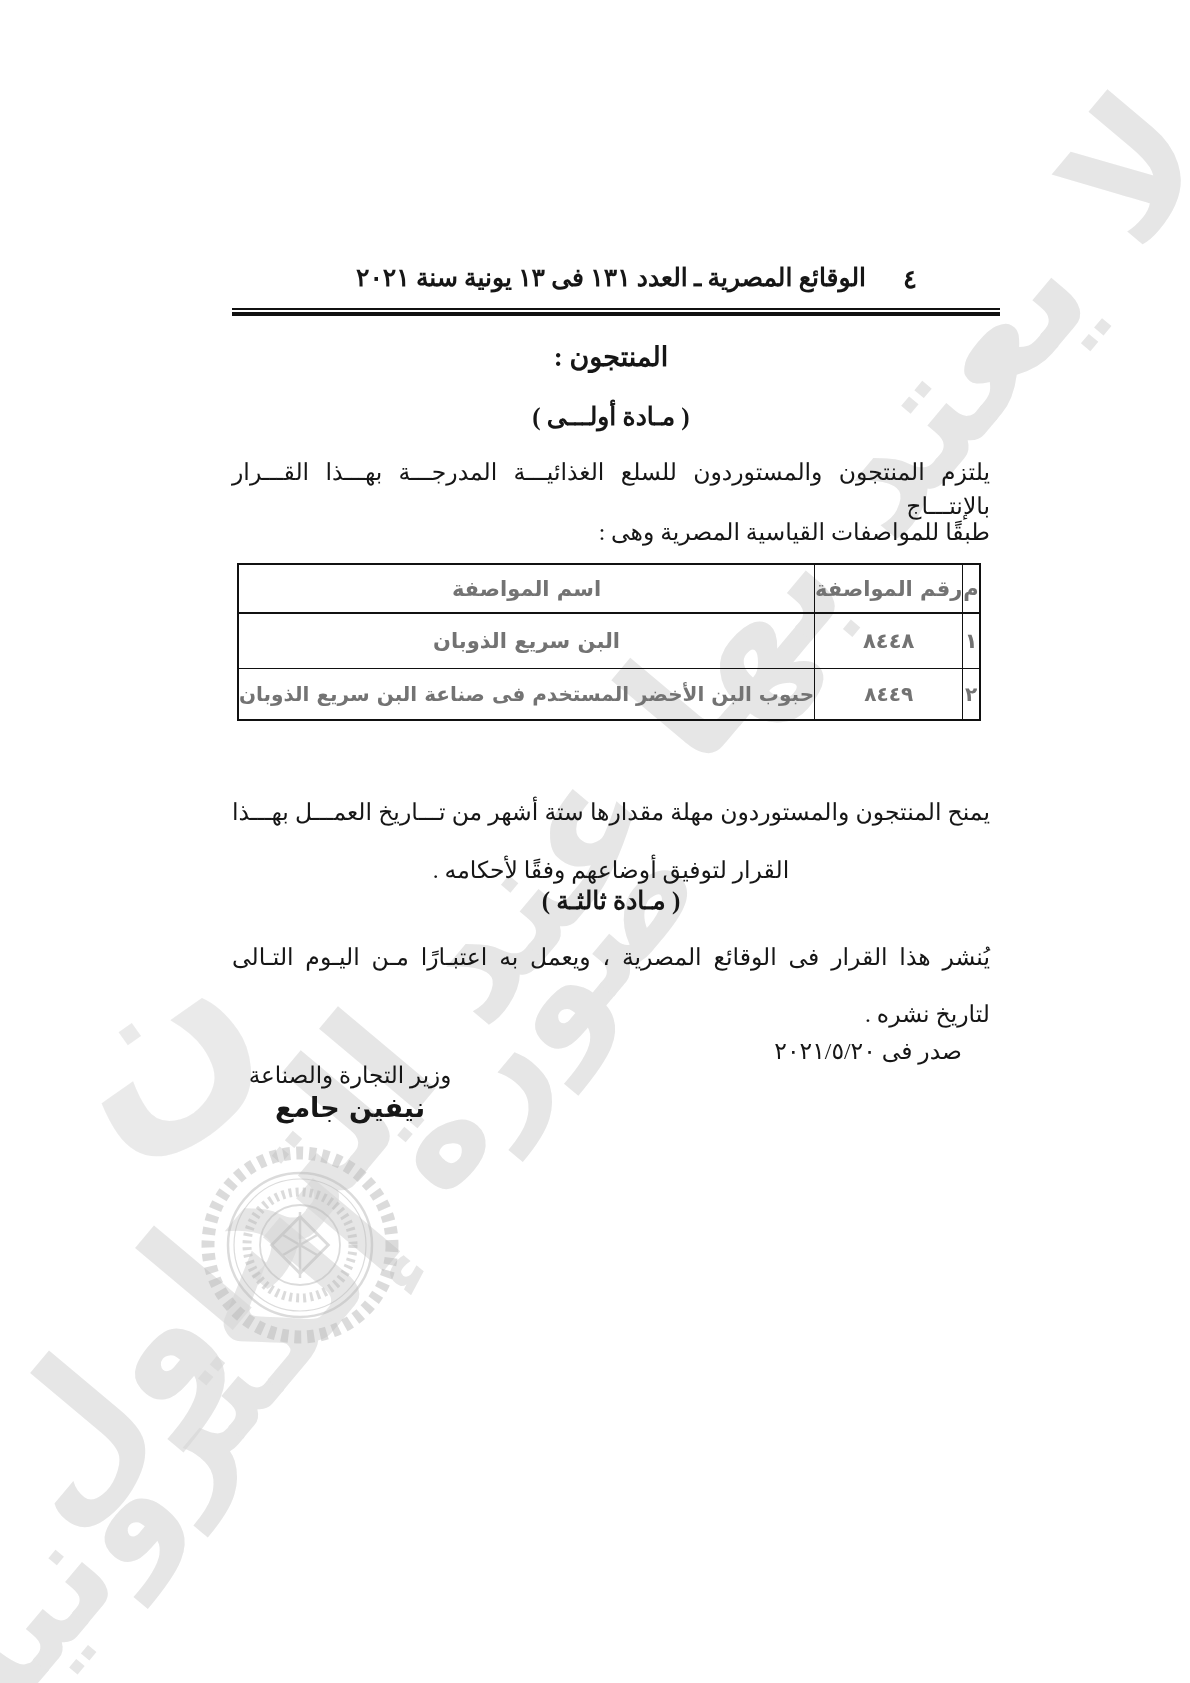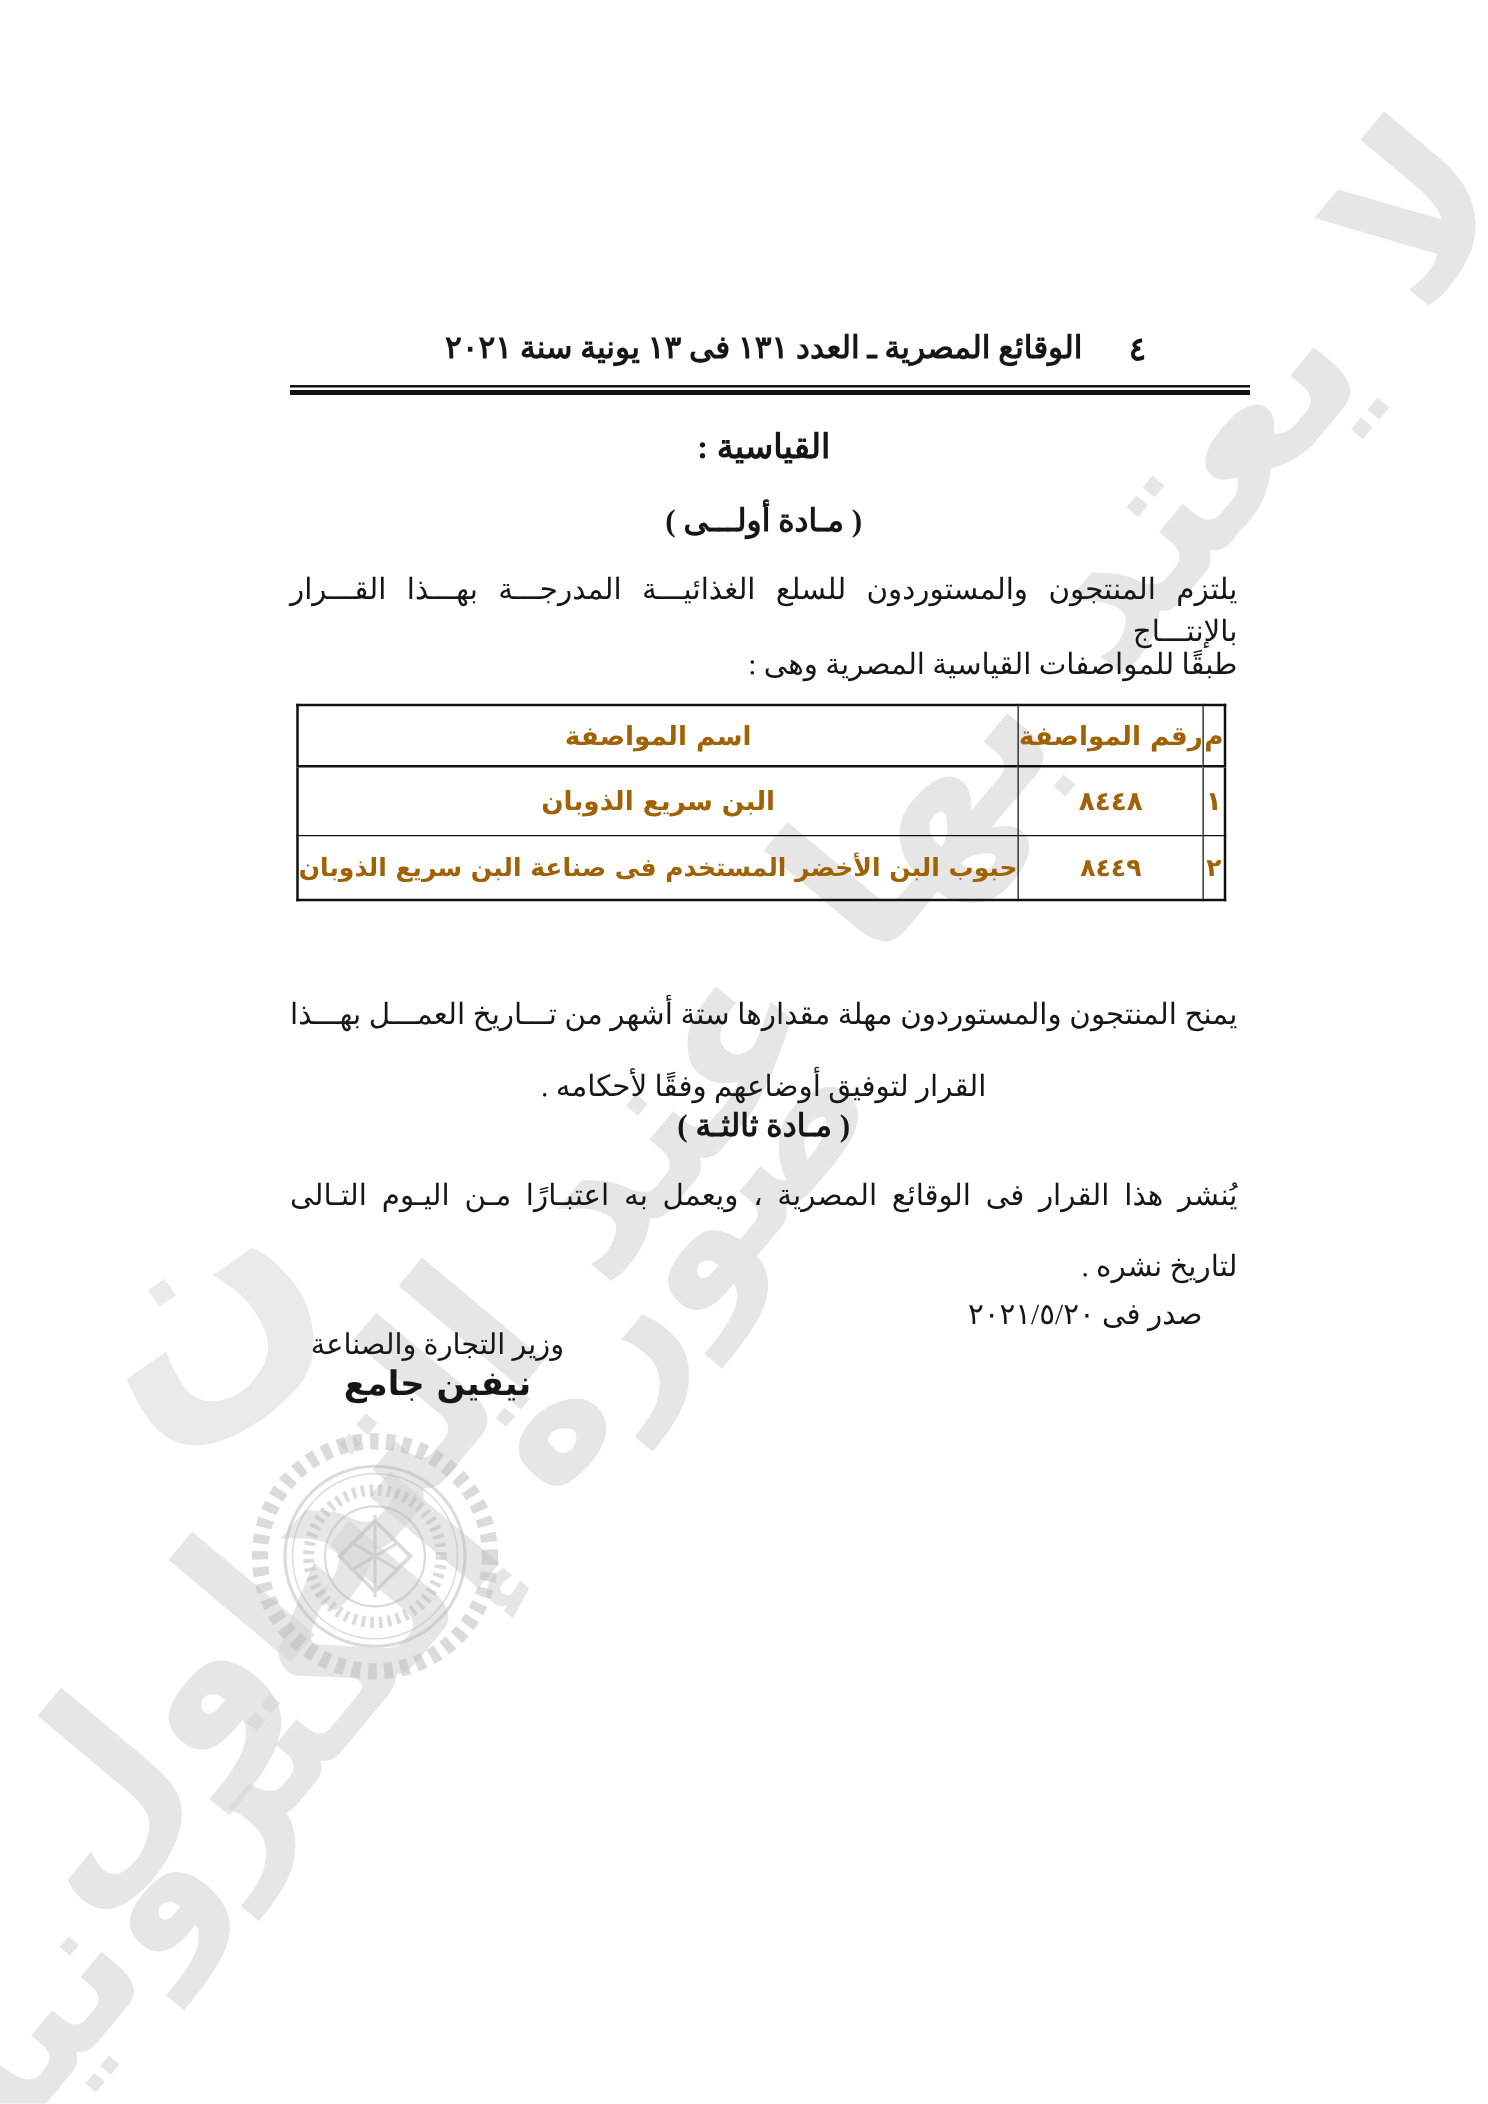--- a/index.html
+++ b/index.html
@@ -79,21 +79,21 @@
                font-family:"DejaVu Sans","Liberation Sans",sans-serif; }
   
   .std-table {
     position:absolute; top:563px; left:237px; width:740px;
     border-collapse:collapse; direction:rtl;
     font-family:"DejaVu Sans","Liberation Sans",sans-serif;
   }
   .std-table th, .std-table td {
     border:1.6px solid #111;
     text-align:center; vertical-align:middle;
-    font-weight:bold; color:#a16207;
+    font-weight:bold; color:#737373;
     white-space:nowrap; overflow:hidden;
   }
   .std-table { border:2.8px solid #111; }
   .std-table thead th { height:49px; font-size:21px; border-bottom:2.4px solid #111; }
   .std-table .r1 td { height:55px; font-size:21px; }
   .std-table .r2 td { height:52px; font-size:20px; }
   .c-serial { width:78px;  border-left:2.4px solid #111; }
   .c-num    { width:172px; }
 </style>
 </head>
@@ -118,21 +118,21 @@
     </svg>
   </div>
 
   <div class="content">
 
     <span class="page-num">٤</span>
     <div class="col issue-line">الوقائع المصرية ـ العدد ١٣١ فى ١٣ يونية سنة ٢٠٢١</div>
     <div class="rule-thin"></div>
     <div class="rule-thick"></div>
 
-    <div class="col h-center decided">القياسية :</div>
+    <div class="col h-center decided">المنتجون :</div>
 
     <div class="col h-center art1-t">( مـادة أولـــى )</div>
     <div class="col body-line just p1-l1">يلتزم المنتجون والمستوردون للسلع الغذائيـــة المدرجـــة بهـــذا القـــرار بالإنتـــاج</div>
     <div class="col body-line p1-l2">طبقًا للمواصفات القياسية المصرية وهى :</div>
 
     <table class="std-table">
       <thead>
         <tr>
           <th class="c-serial">م</th>
           <th class="c-num">رقم المواصفة</th>

